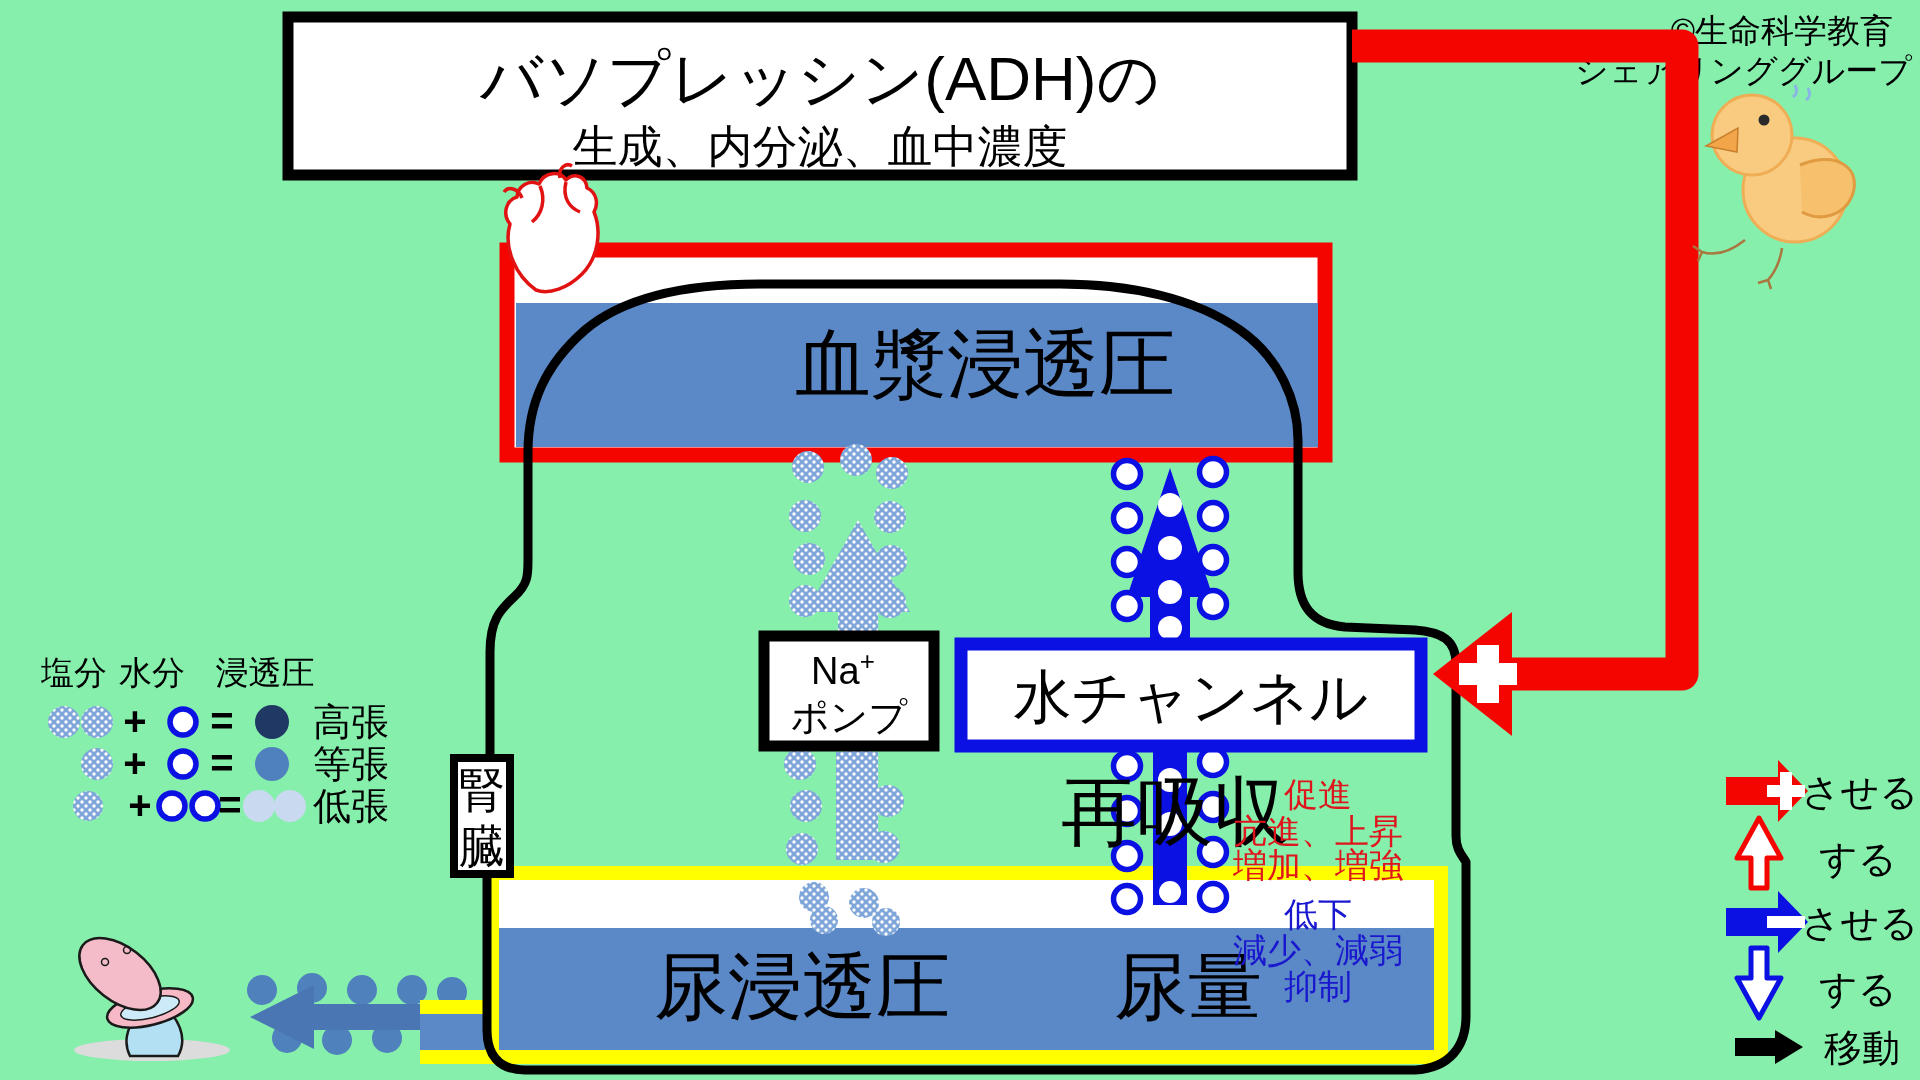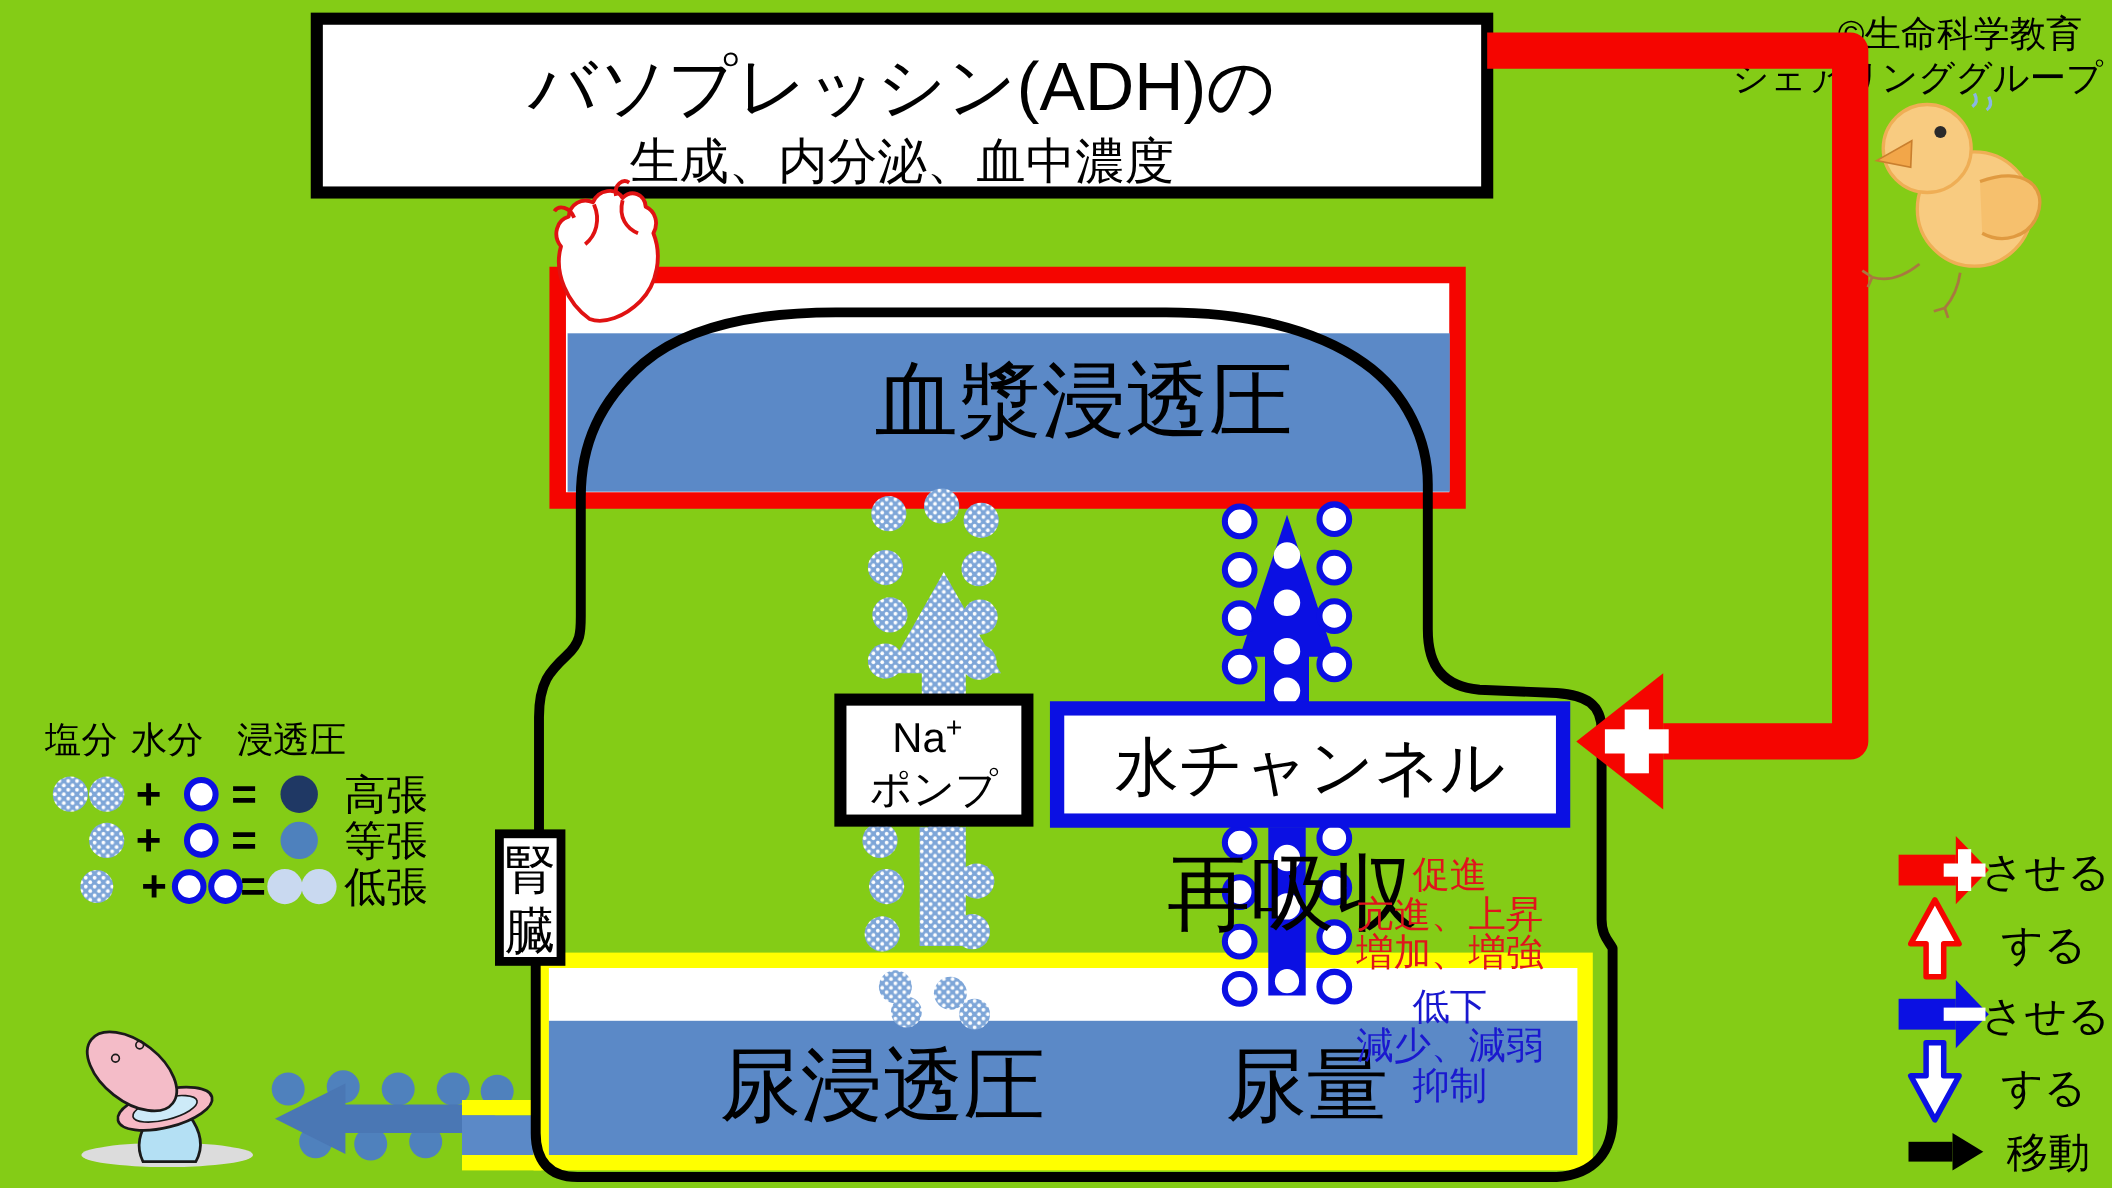--- a/index.html
+++ b/index.html
@@ -1,16 +1,16 @@
 <!DOCTYPE html>
 <html><head>
 <meta charset="utf-8">
 <style>
   html,body{margin:0;padding:0;background:#fff;}
-  .stage{position:relative;width:1920px;height:1080px;background:#84cc16;overflow:hidden;}
+  .stage{position:relative;width:1920px;height:1080px;background:#86efac;overflow:hidden;}
   svg{display:block;}
   text{font-family:"Liberation Sans","DejaVu Sans",sans-serif;fill:#000;}
   .t-red{fill:#e0141c;}
   .t-blue{fill:#1a18cf;}
   .bold{font-weight:bold;}
 </style>
 </head>
 <body>
 
 <div class="stage">

